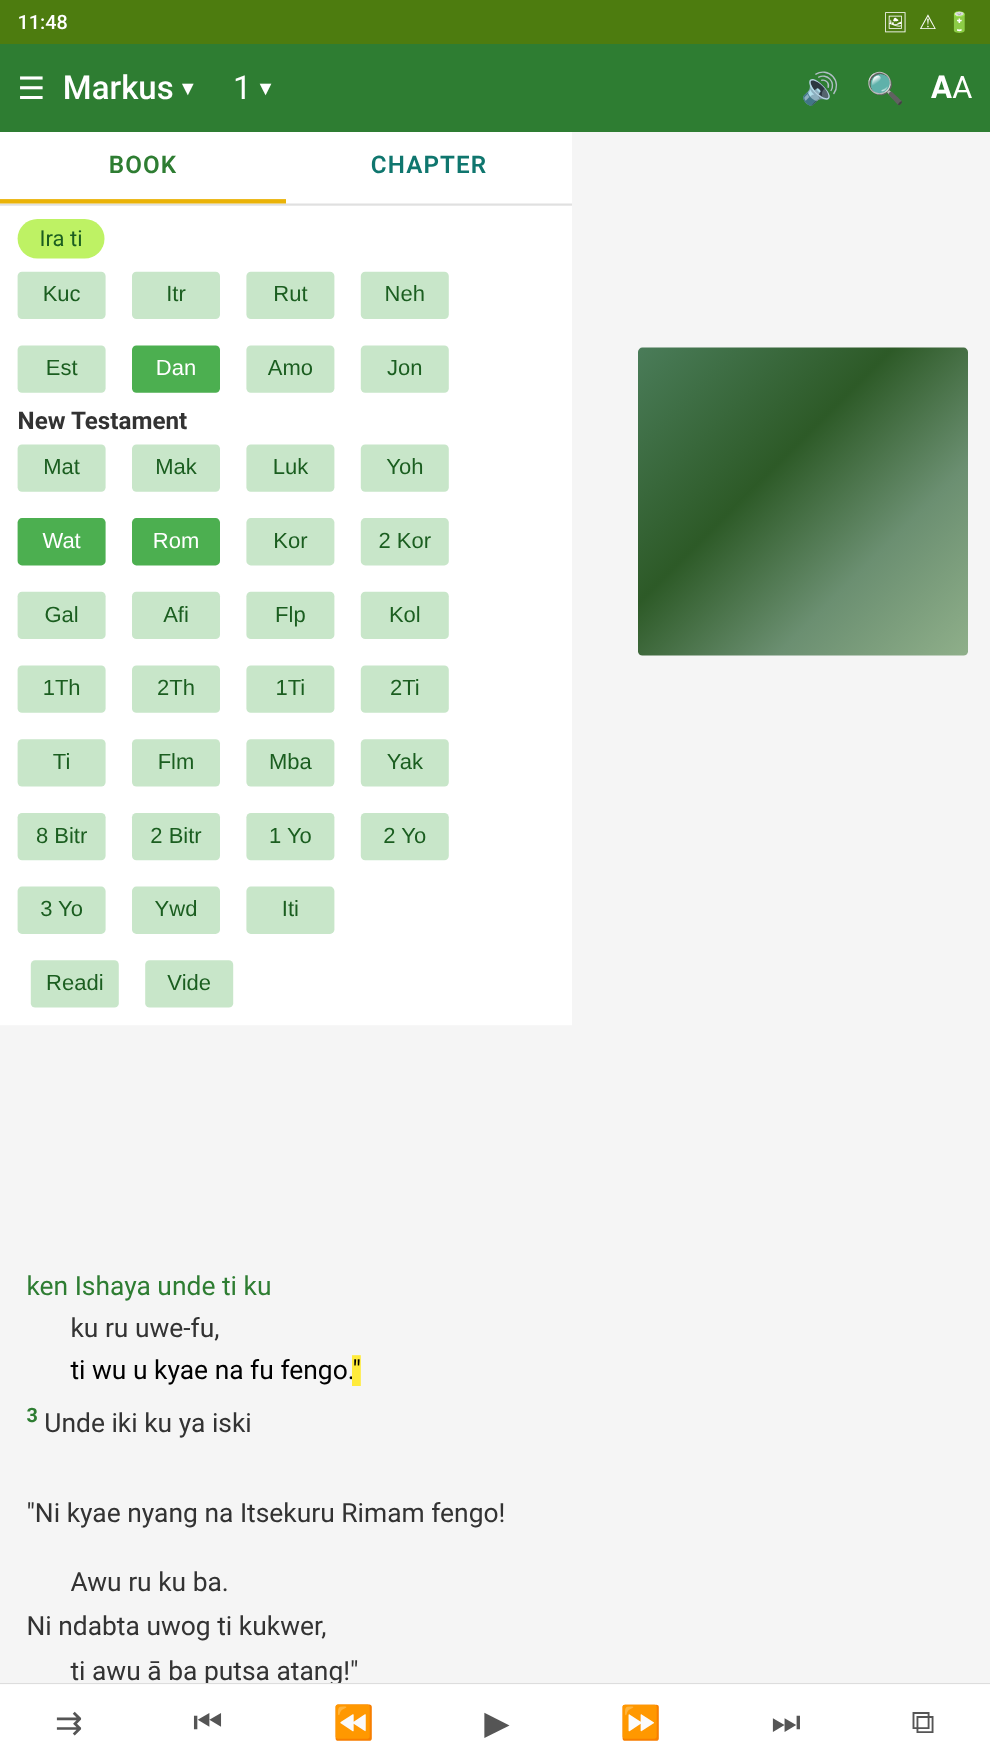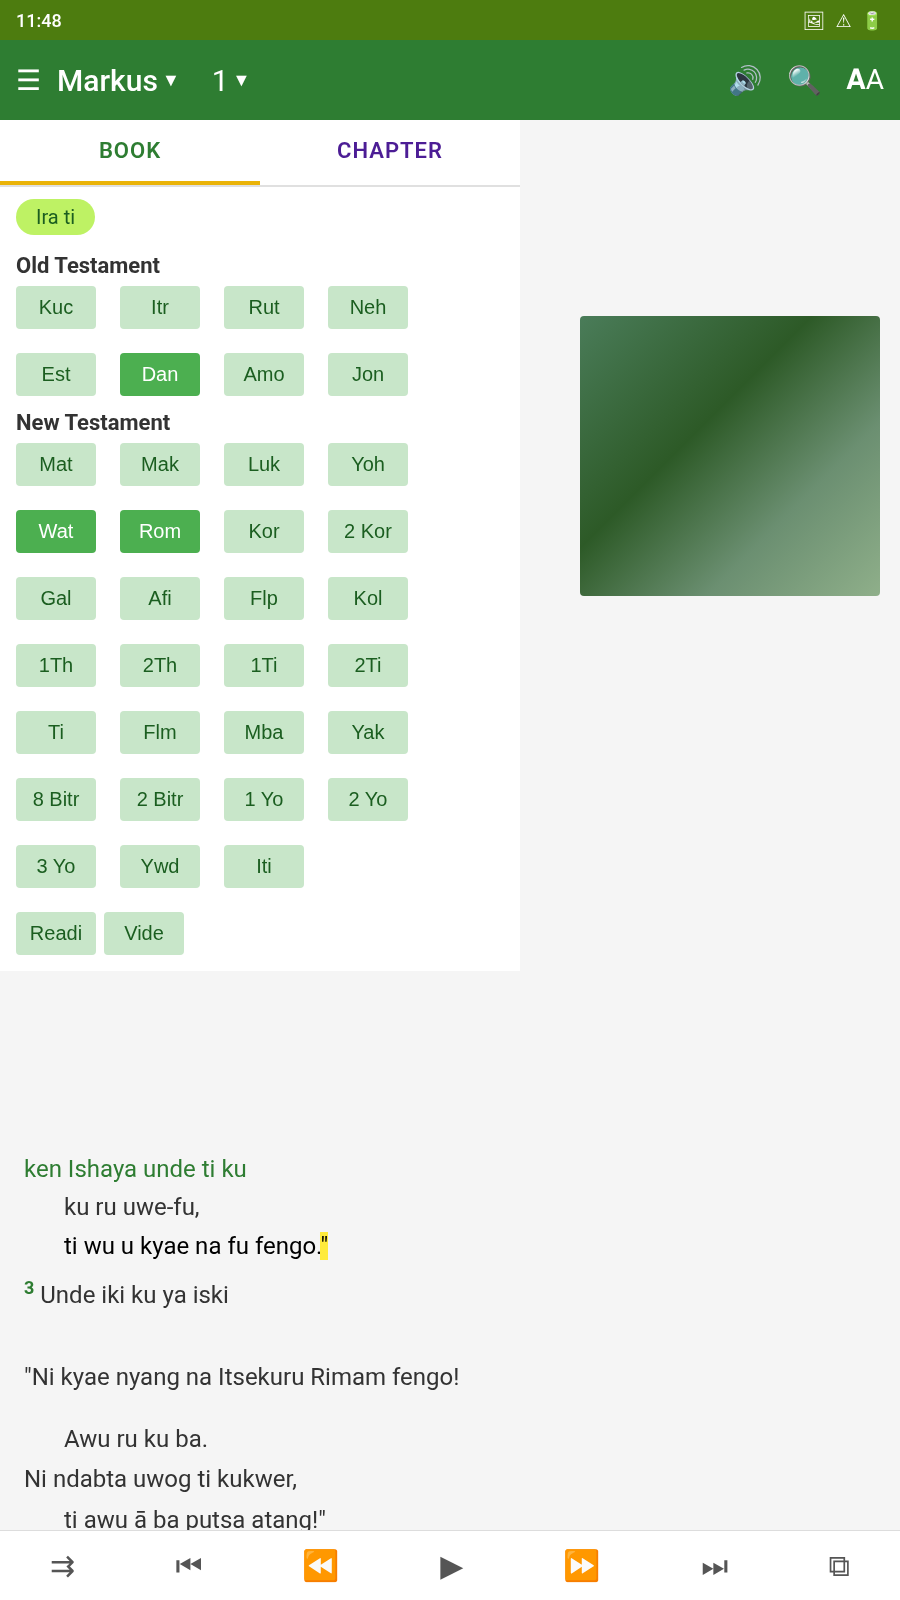--- a/index.html
+++ b/index.html
@@ -154,21 +154,21 @@
     .tabs-row {
       display: flex;
       border-bottom: 2px solid #e0e0e0;
     }
     .tab-item {
       flex: 1;
       text-align: center;
       padding: 18px 0;
       font-size: 22px;
       font-weight: 600;
-      color: #4c1d95;
+      color: #0f766e;
       cursor: pointer;
       letter-spacing: 1px;
     }
     .tab-item.active {
       color: #2e7d32;
       border-bottom: 4px solid #eab308;
     }
 
     
     .filter-chip {
@@ -219,21 +219,22 @@
 
     
     .section-spacer {
       height: 16px;
     }
 
     
     .extras-row {
       display: flex;
       padding: 0 16px;
-      gap: 8px;
+      gap: 24px;
+      margin-left: 12px;
     }
 
     
     .bottom-bar {
       position: absolute;
       bottom: 0;
       left: 0;
       width: 100%;
       height: 70px;
       background: white;
@@ -294,21 +295,20 @@
 
     <div class="tabs-row">
       <div class="tab-item active">BOOK</div>
       <div class="tab-item">CHAPTER</div>
     </div>
 
     <div class="filter-chip" style="margin-top:12px;">
       <span class="chip">Ira ti</span>
     </div>
 
-    <div class="section-label">Old Testament</div>
     <div class="books-grid">
       <button class="book-btn">Kuc</button>
       <button class="book-btn">Itr</button>
       <button class="book-btn">Rut</button>
       <button class="book-btn">Neh</button>
       <button class="book-btn">Est</button>
       <button class="book-btn highlighted-btn">Dan</button>
       <button class="book-btn">Amo</button>
       <button class="book-btn">Jon</button>
     </div>

